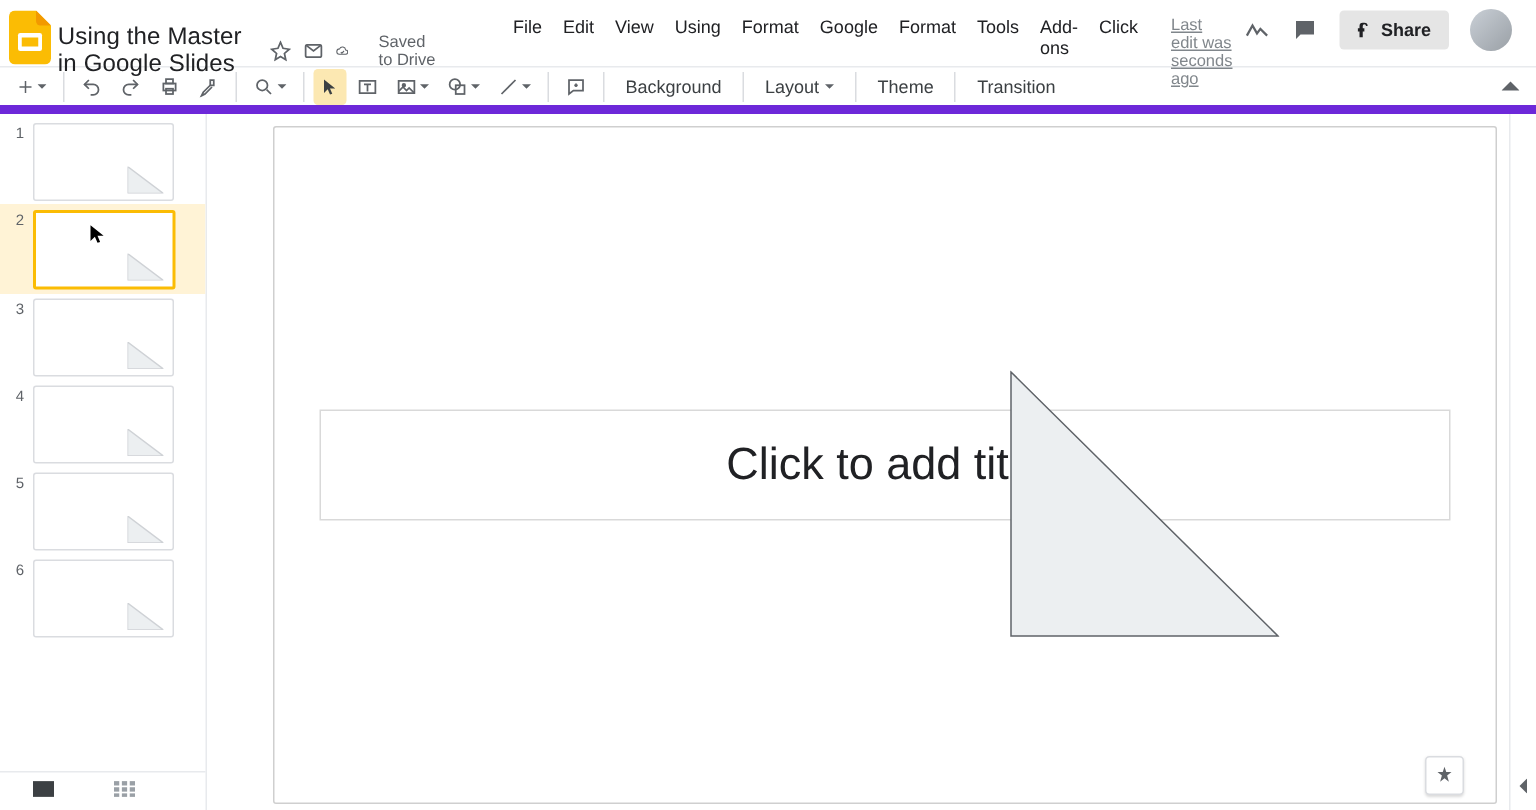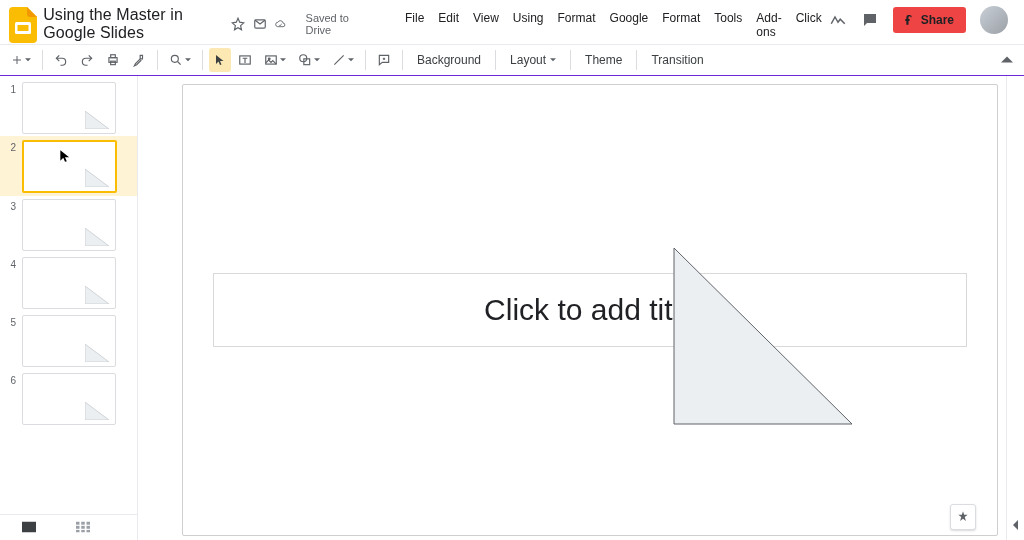--- a/index.html
+++ b/index.html
@@ -15,25 +15,25 @@
   .saved-text { font-size:11px; color:#5f6368; }
   .menubar { display:flex; gap:0; font-size:12px; color:#202124; margin-top:2px;margin-left:44px; }
   .menubar span { padding:3px 7px; cursor:pointer; border-radius:3px; }
   .last-edit { font-size:11px; color:#80868b; text-decoration:underline; margin-left:8px; align-self:center; }
 
   .title-right { margin-left:auto; display:flex; align-items:center; gap:14px; padding-right:6px; }
   .iconbtn { color:#5f6368; display:flex; align-items:center; cursor:pointer; }
   .present-group { display:flex; }
   .present-btn { display:flex; align-items:center; gap:6px; border:1px solid #dadce0; padding:5px 10px; font-size:12px; color:#3c4043; border-radius:2px 0 0 2px; cursor:pointer; }
   .present-drop { border:1px solid #dadce0; border-left:none; padding:5px 6px; color:#5f6368; border-radius:0 2px 2px 0; cursor:pointer; }
-  .share-btn { display:flex; align-items:center; gap:6px; background:#ef4444; padding:6px 12px 6px 9px; font-size:12px; font-weight:600; color:#202124; border-radius:3px; cursor:pointer; }
+  .share-btn { display:flex; align-items:center; gap:6px; background:#e5e5e5; padding:6px 12px 6px 9px; font-size:12px; font-weight:600; color:#202124; border-radius:3px; cursor:pointer; }
   .avatar { width:28px; height:28px; border-radius:50%; background:linear-gradient(135deg,#c9cfd6,#9aa0a6); }
 
   
-  .toolbar { display:flex; align-items:center; height:32px; border-top:1px solid #e8eaed; border-bottom:1px solid #6d28d9; padding:0 6px; gap:2px; font-size:12px; color:#3c4043; }
+  .toolbar { display:flex; align-items:center; height:32px; border-top:1px solid #e8eaed; border-bottom:6px solid #6d28d9; padding:0 6px; gap:2px; font-size:12px; color:#3c4043; }
   .tb { height:24px; display:flex; align-items:center; justify-content:center; padding:0 5px; border-radius:3px; cursor:pointer; }
   .tb svg { display:block; }
   .tb.sel { background:#fce8b2; }
   .tb-sep { width:1px; height:20px; background:#dadce0; margin:0 4px; }
   .tb-text { padding:0 8px; }
   .toolbar-right { margin-left:auto; }
 
   
   .workspace { display:flex; height:calc(540px - 44px - 32px); }
 
@@ -106,20 +106,21 @@
       <span>File</span>
       <span>Edit</span>
       <span>View</span>
       <span>Using</span>
       <span>Format</span>
       <span>Google</span>
       <span>Format</span>
       <span>Tools</span>
       <span>Add-ons</span>
       <span>Click</span>
+      <span class="last-edit">Last edit was seconds ago</span>
     </div>
   </div>
 
   <div class="title-right">
     <span class="iconbtn">
       <svg width="18" height="18" viewBox="0 0 24 24" fill="none" stroke="#5f6368" stroke-width="2">
           <path d="M3 17l5-9 4 7 3-4 6 6"></path>
         </svg>
     </span>
     <span class="iconbtn">

